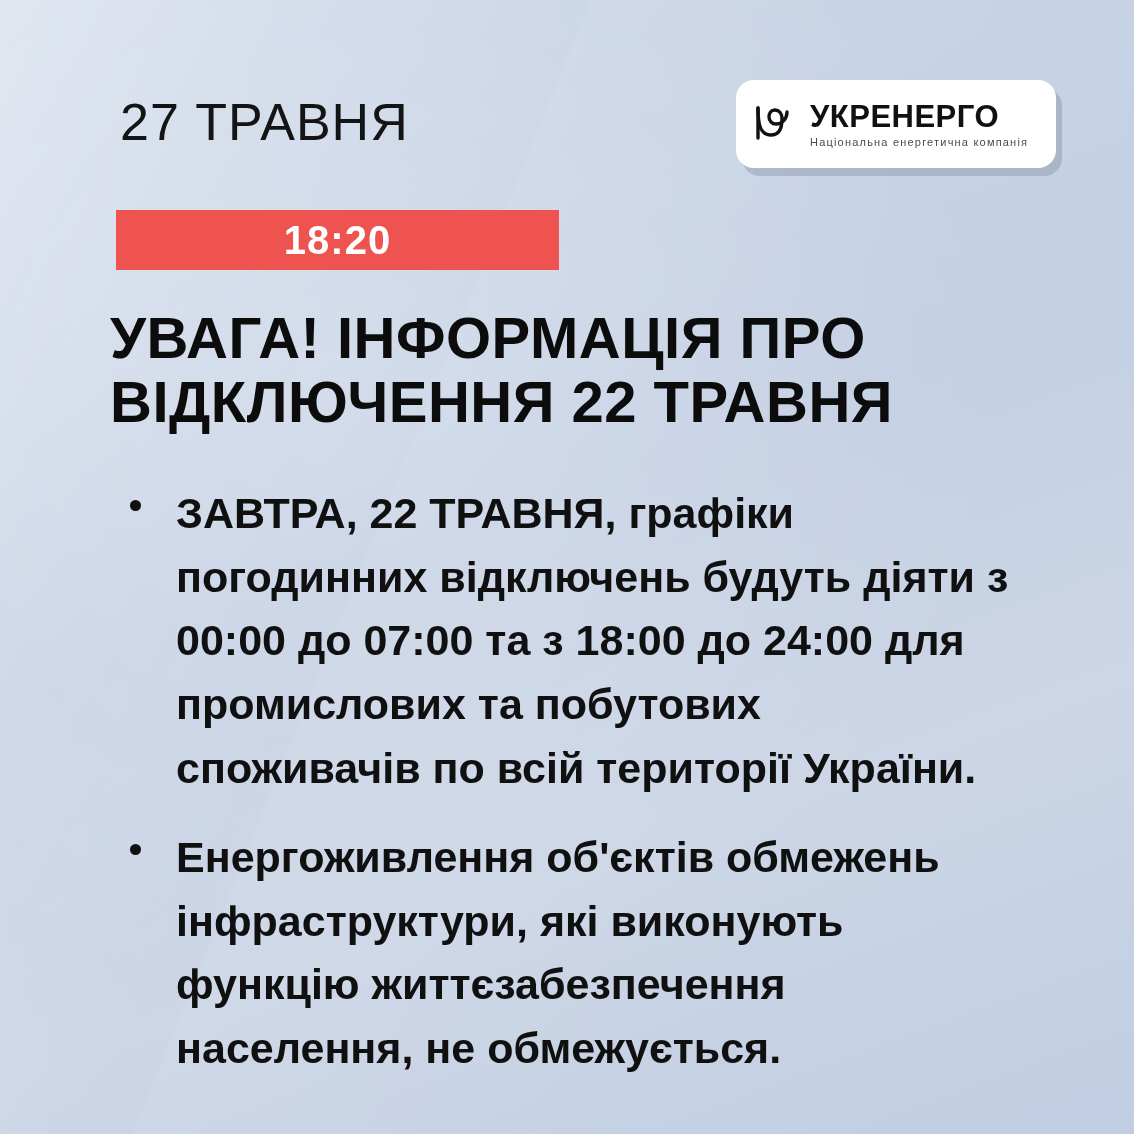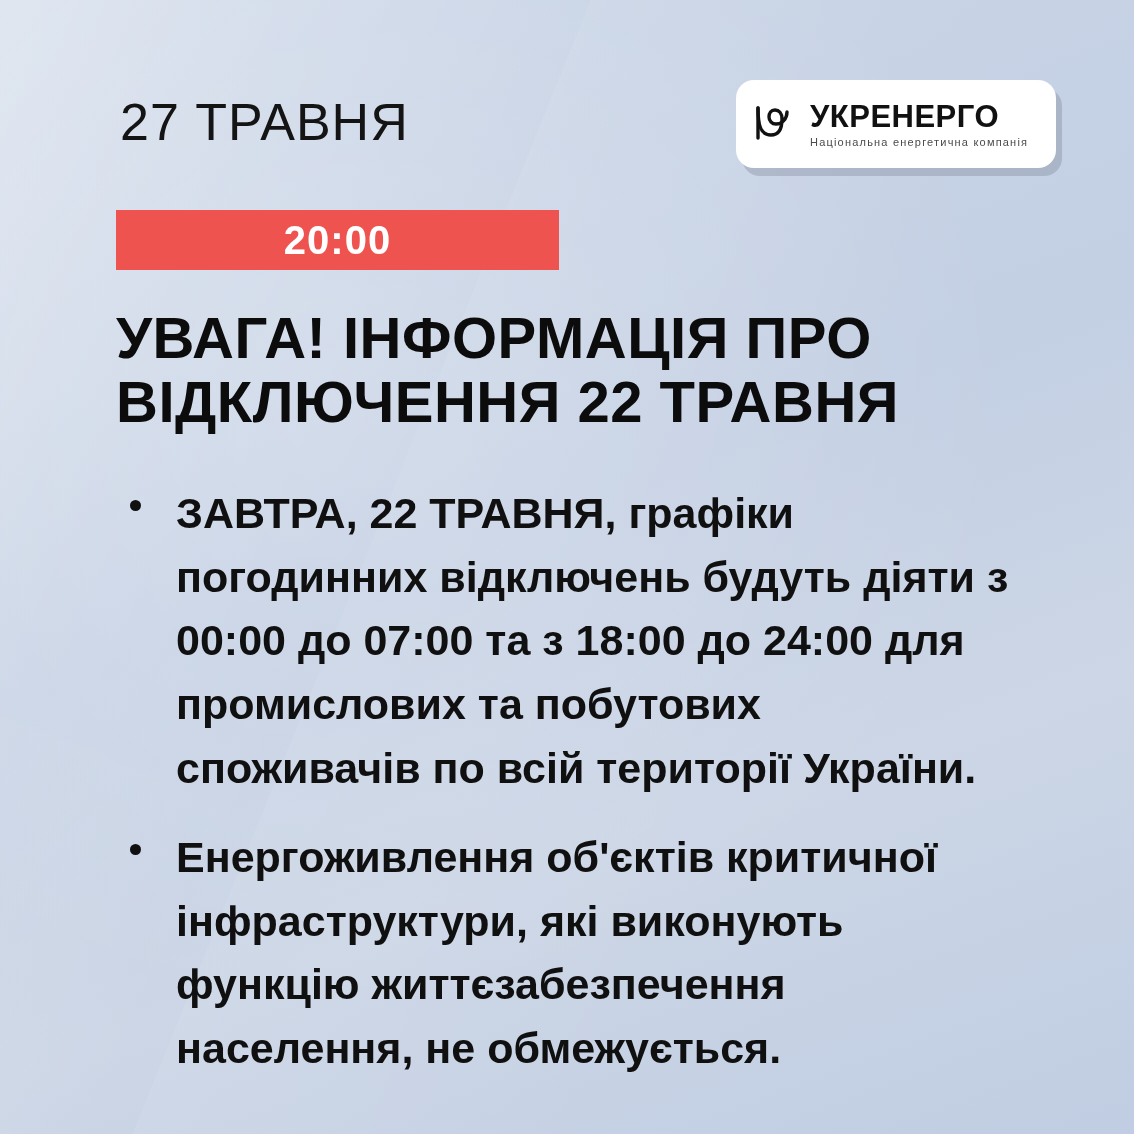--- a/index.html
+++ b/index.html
@@ -133,21 +133,21 @@
     color: #ffffff;
     font-size: 40px;
     font-weight: 700;
     letter-spacing: 1px;
     line-height: 1;
   }
 
   
   .headline {
     position: absolute;
-    left: 116px;
+    left: 110px;
     top: 306px;
     width: 930px;
     font-size: 58px;
     font-weight: 800;
     line-height: 1.1;
     letter-spacing: 0.5px;
     color: #0c0c0c;
     text-transform: uppercase;
   }
 
@@ -201,23 +201,23 @@
         <path d="M12 11 L12 41" fill="none" stroke="#111111" stroke-width="3.4" stroke-linecap="round"></path>
       </svg>
     </div>
     <div class="logo-text">
       <div class="logo-name">УКРЕНЕРГО</div>
       <div class="logo-sub">Національна енергетична компанія</div>
     </div>
   </div>
 
   <div class="time-badge">
-    <span>20:00</span>
+    <span>18:20</span>
   </div>
 
   <div class="headline">УВАГА! ІНФОРМАЦІЯ ПРО ВІДКЛЮЧЕННЯ 22 ТРАВНЯ</div>
 
   <ul class="bullets">
     <li class="bullet-item">ЗАВТРА, 22 ТРАВНЯ, графіки погодинних відключень будуть діяти з 00:00 до 07:00 та з 18:00 до 24:00  для промислових  та побутових споживачів по всій території України.</li>
-    <li class="bullet-item">Енергоживлення об'єктів критичної інфраструктури, які виконують функцію життєзабезпечення населення, не обмежується.</li>
+    <li class="bullet-item">Енергоживлення об'єктів обмежень інфраструктури, які виконують функцію життєзабезпечення населення, не обмежується.</li>
   </ul>
 
 </div>
 
 </body></html>

